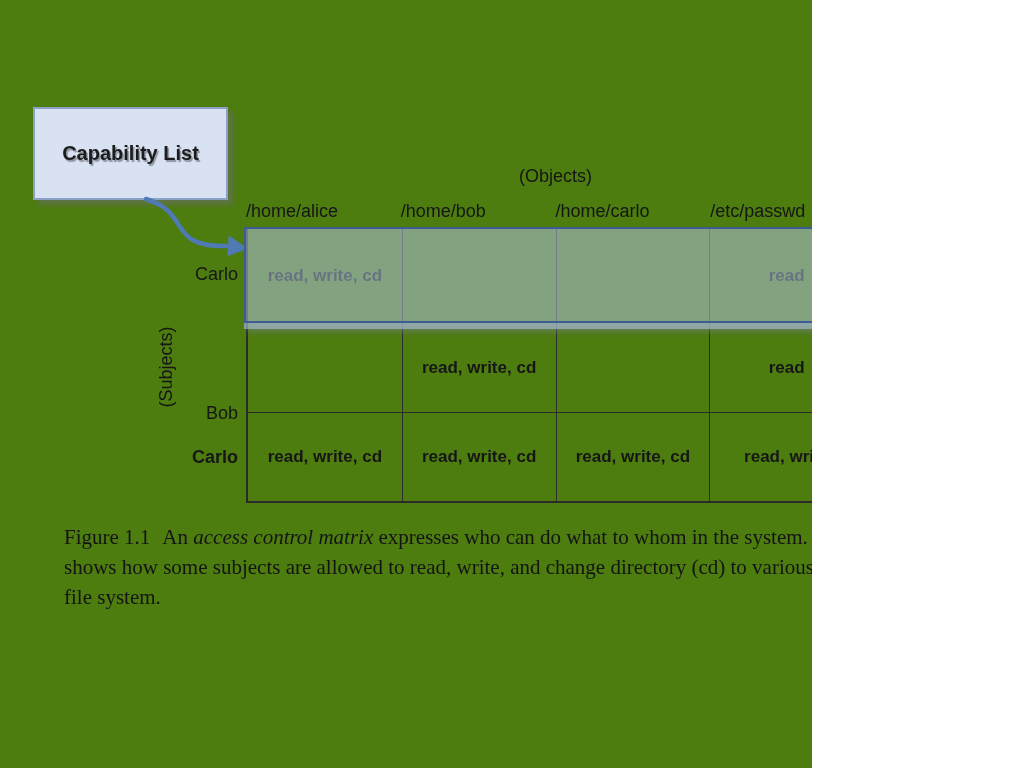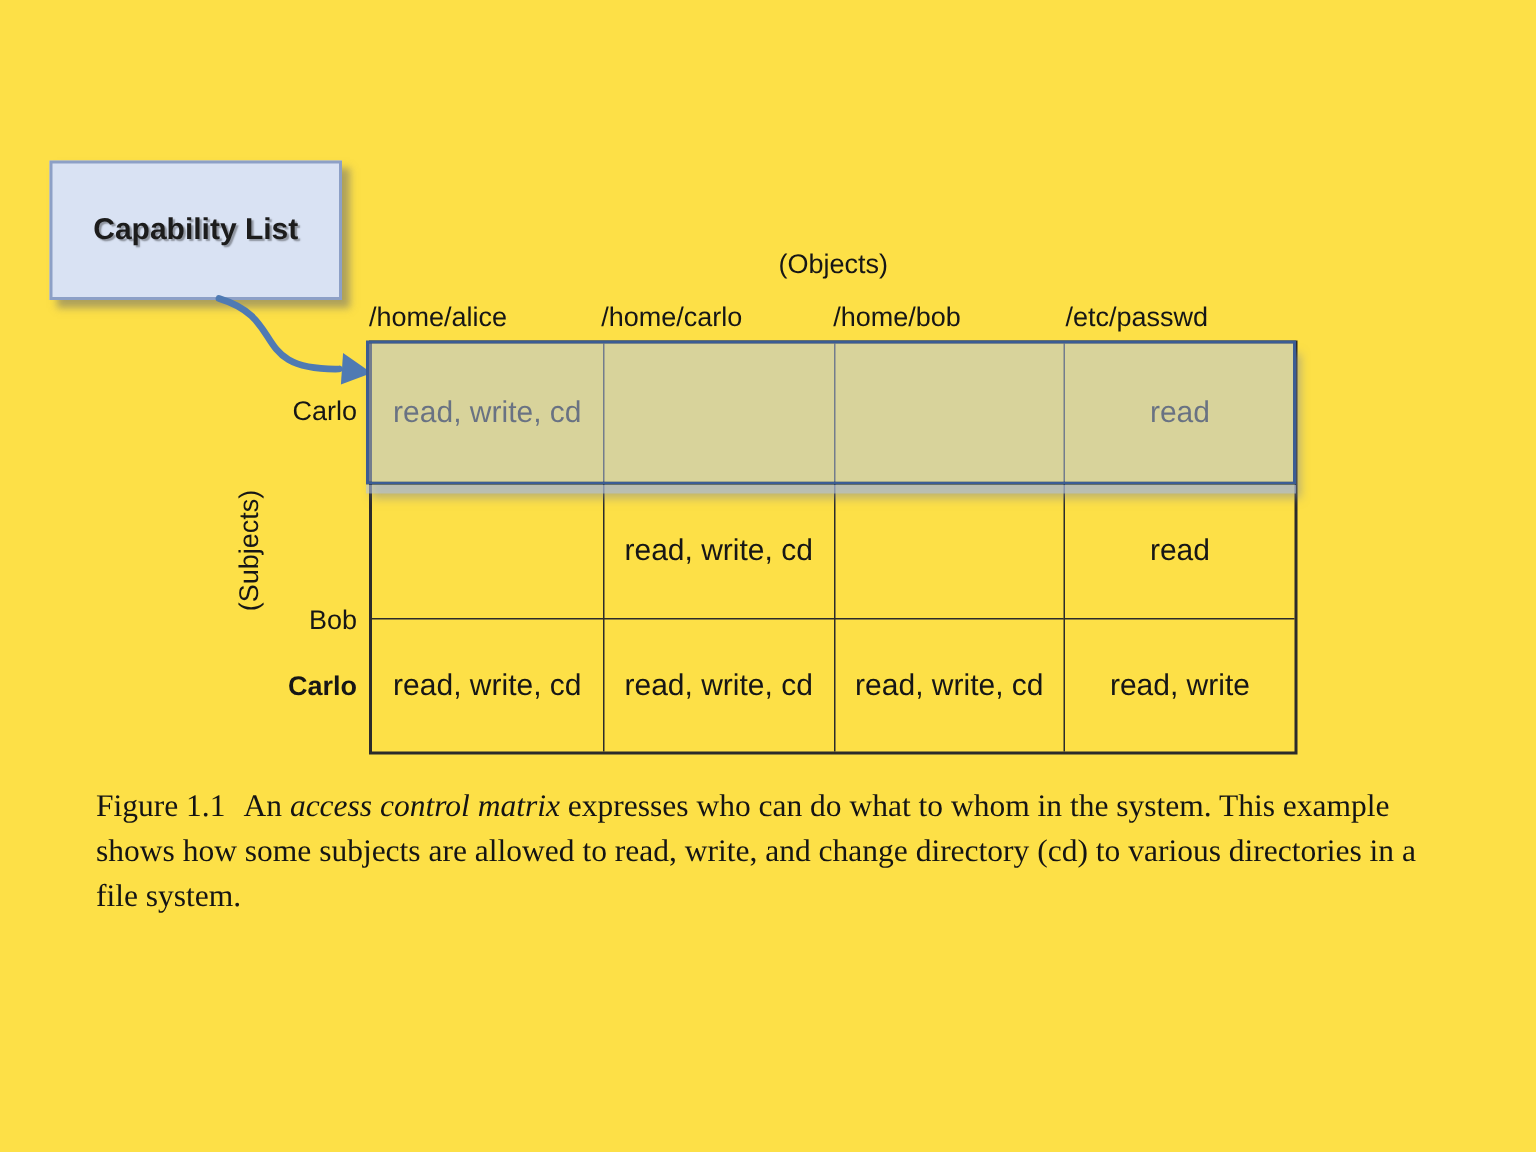--- a/index.html
+++ b/index.html
@@ -7,22 +7,22 @@
     --callout-border:#8da0c6;
     --arrow:#4f7ab3;
     --highlight-fill:#b7c7e8;
     --highlight-border:#3b5c94;
     --grid-line:#2b2b2b;
     --text:#161616;
   }
   html,body{margin:0;padding:0;background:#ffffff;}
   .slide{
     position:relative;
-    width:1024px;height:768px;
-    background:#fde047;
+    width:812px;height:768px;
+    background:#4d7c0f;
     overflow:hidden;
     font-family:"Liberation Sans", sans-serif;
     color:var(--text);
   }
   
   .callout{
     position:absolute;left:33px;top:107px;width:195px;height:93px;
     background:var(--callout-fill);
     border:2px solid var(--callout-border);
     box-shadow:5px 5px 5px rgba(110,110,110,0.55);
@@ -63,23 +63,24 @@
   .matrix{
     position:absolute;left:246px;top:227px;width:619px;height:276px;
     box-sizing:border-box;
     border:2px solid var(--grid-line);
     display:grid;
     grid-template-columns:repeat(4,1fr);
     grid-template-rows:93px 90px 1fr;
   }
   .cell{
     display:flex;align-items:center;justify-content:center;
-    font-size:20px;
+    font-size:17px;
     border-left:1.5px solid var(--grid-line);
     border-top:1.5px solid var(--grid-line);
+    font-weight:bold;
   }
   .cell:nth-child(4n+1){border-left:none;}
   .cell:nth-child(-n+4){border-top:none;}
   
   .hl-overlay{
     position:absolute;left:244px;top:227px;width:620px;height:96px;
     box-sizing:border-box;
     border:2px solid var(--highlight-border);
     box-shadow:0 6px 0 0 rgba(183,199,232,0.55), 3px 9px 6px rgba(120,130,155,0.5);
     pointer-events:none;
@@ -106,22 +107,22 @@
   <svg class="arrow-svg" viewBox="0 0 1024 768" aria-hidden="true">
     <path d="M 146 199 C 192 213, 166 247, 226 246" fill="none" style="stroke:var(--arrow)" stroke-width="4.5" stroke-linecap="round"></path>
     <polygon points="228,236 248,248 228,257" style="fill:var(--arrow)" transform="rotate(4 238 246)"></polygon>
   </svg>
 
   <div class="objects-label">(Objects)</div>
   <div class="subjects-label">(Subjects)</div>
 
   <div class="col-headers">
     <div class="col-h">/home/alice</div>
+    <div class="col-h">/home/bob</div>
     <div class="col-h">/home/carlo</div>
-    <div class="col-h">/home/bob</div>
     <div class="col-h">/etc/passwd</div>
   </div>
 
   <div class="row-label r0">Carlo</div>
   <div class="row-label r1">Bob</div>
   <div class="row-label r2">Carlo</div>
 
   <div class="matrix">
     <div class="cell">read, write, cd</div>
     <div class="cell"></div>

